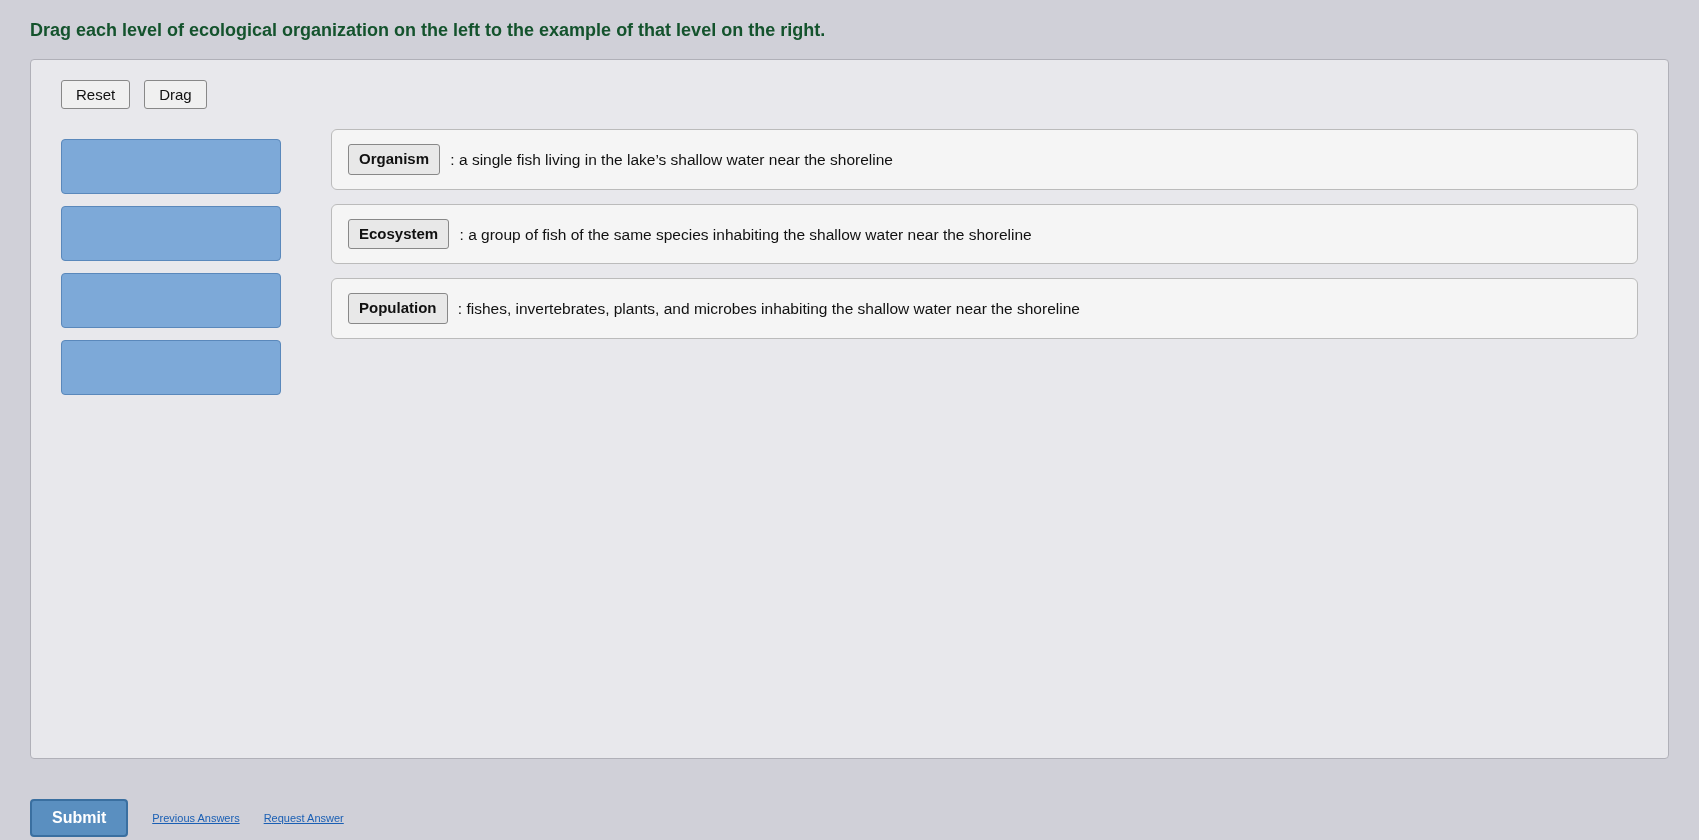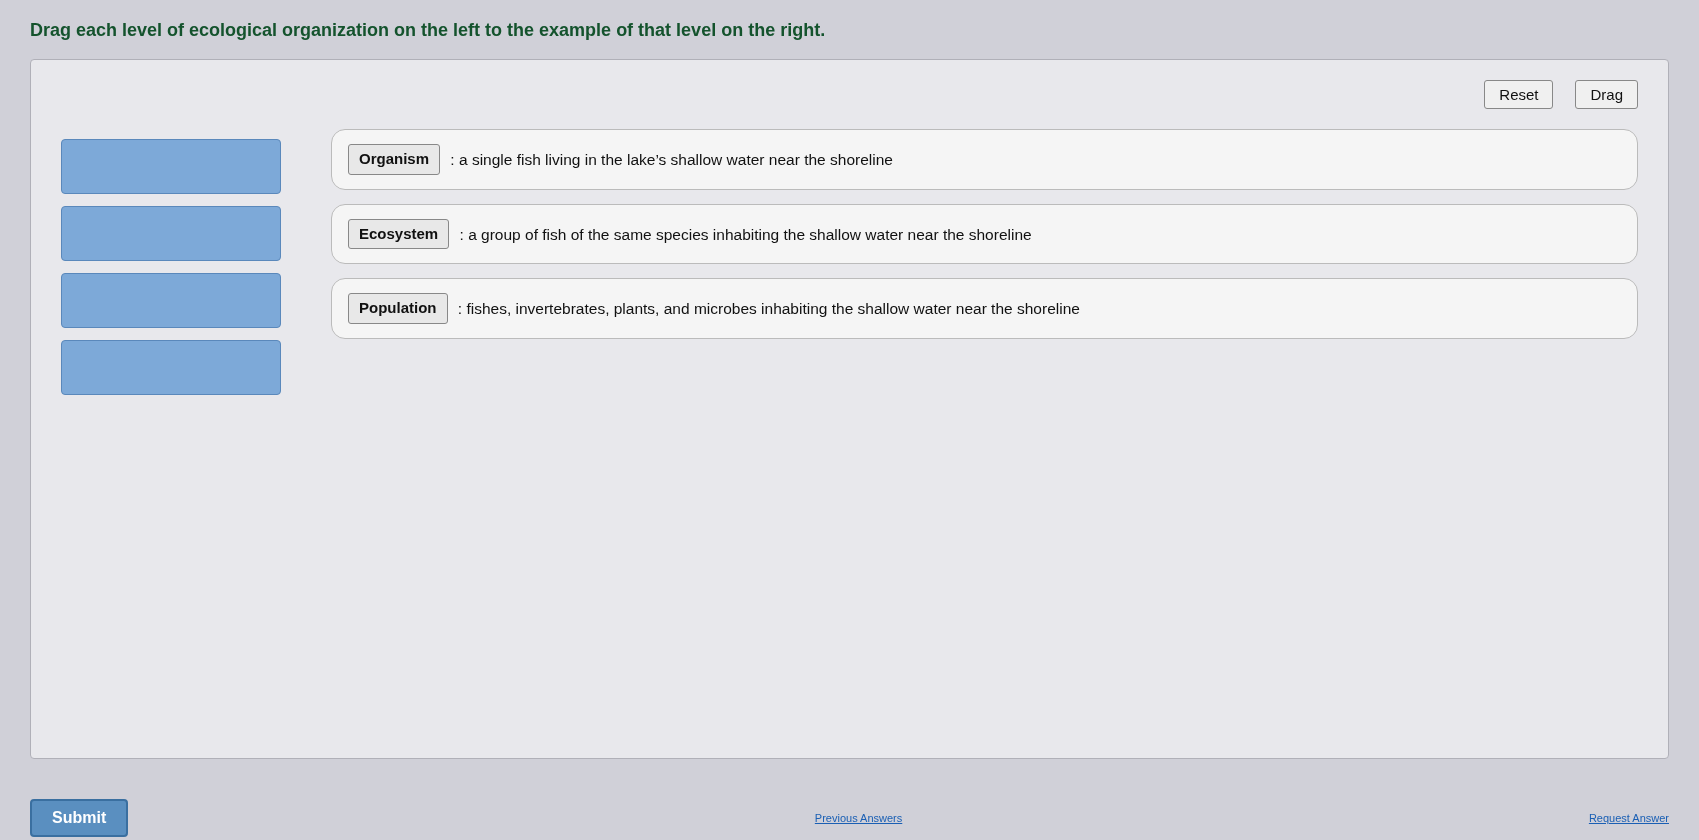--- a/index.html
+++ b/index.html
@@ -27,22 +27,22 @@
       background-color: #e8e8ec;
       border: 1px solid #b0b0b8;
       border-radius: 4px;
       padding: 20px 30px 30px 30px;
       min-height: 700px;
       position: relative;
     }
 
     .top-buttons {
       display: flex;
-      justify-content: flex-end;
-      gap: 22px;
+      justify-content: flex-start;
+      gap: 14px;
       margin-bottom: 20px;
     }
 
     .top-btn {
       background-color: #f0f0f0;
       border: 1px solid #888;
       border-radius: 3px;
       padding: 5px 14px;
       font-size: 15px;
       cursor: pointer;
@@ -76,21 +76,21 @@
     .right-panel {
       flex: 1;
       display: flex;
       flex-direction: column;
       gap: 14px;
     }
 
     .answer-box {
       background-color: #f5f5f5;
       border: 1px solid #bbb;
-      border-radius: 14px;
+      border-radius: 6px;
       padding: 14px 16px;
       font-size: 15.5px;
       color: #111;
       line-height: 1.5;
     }
 
     .level-label {
       display: inline-block;
       background-color: #e8e8e8;
       border: 1px solid #888;
@@ -106,21 +106,20 @@
       display: inline;
       vertical-align: middle;
     }
 
     .bottom-bar {
       display: flex;
       align-items: center;
       gap: 24px;
       margin-top: 30px;
       padding-top: 10px;
-      justify-content: space-between;
     }
 
     .submit-btn {
       background-color: #5a8fc0;
       border: 2px solid #3a6fa0;
       border-radius: 4px;
       padding: 8px 20px;
       font-size: 16px;
       font-weight: bold;
       color: #fff;

